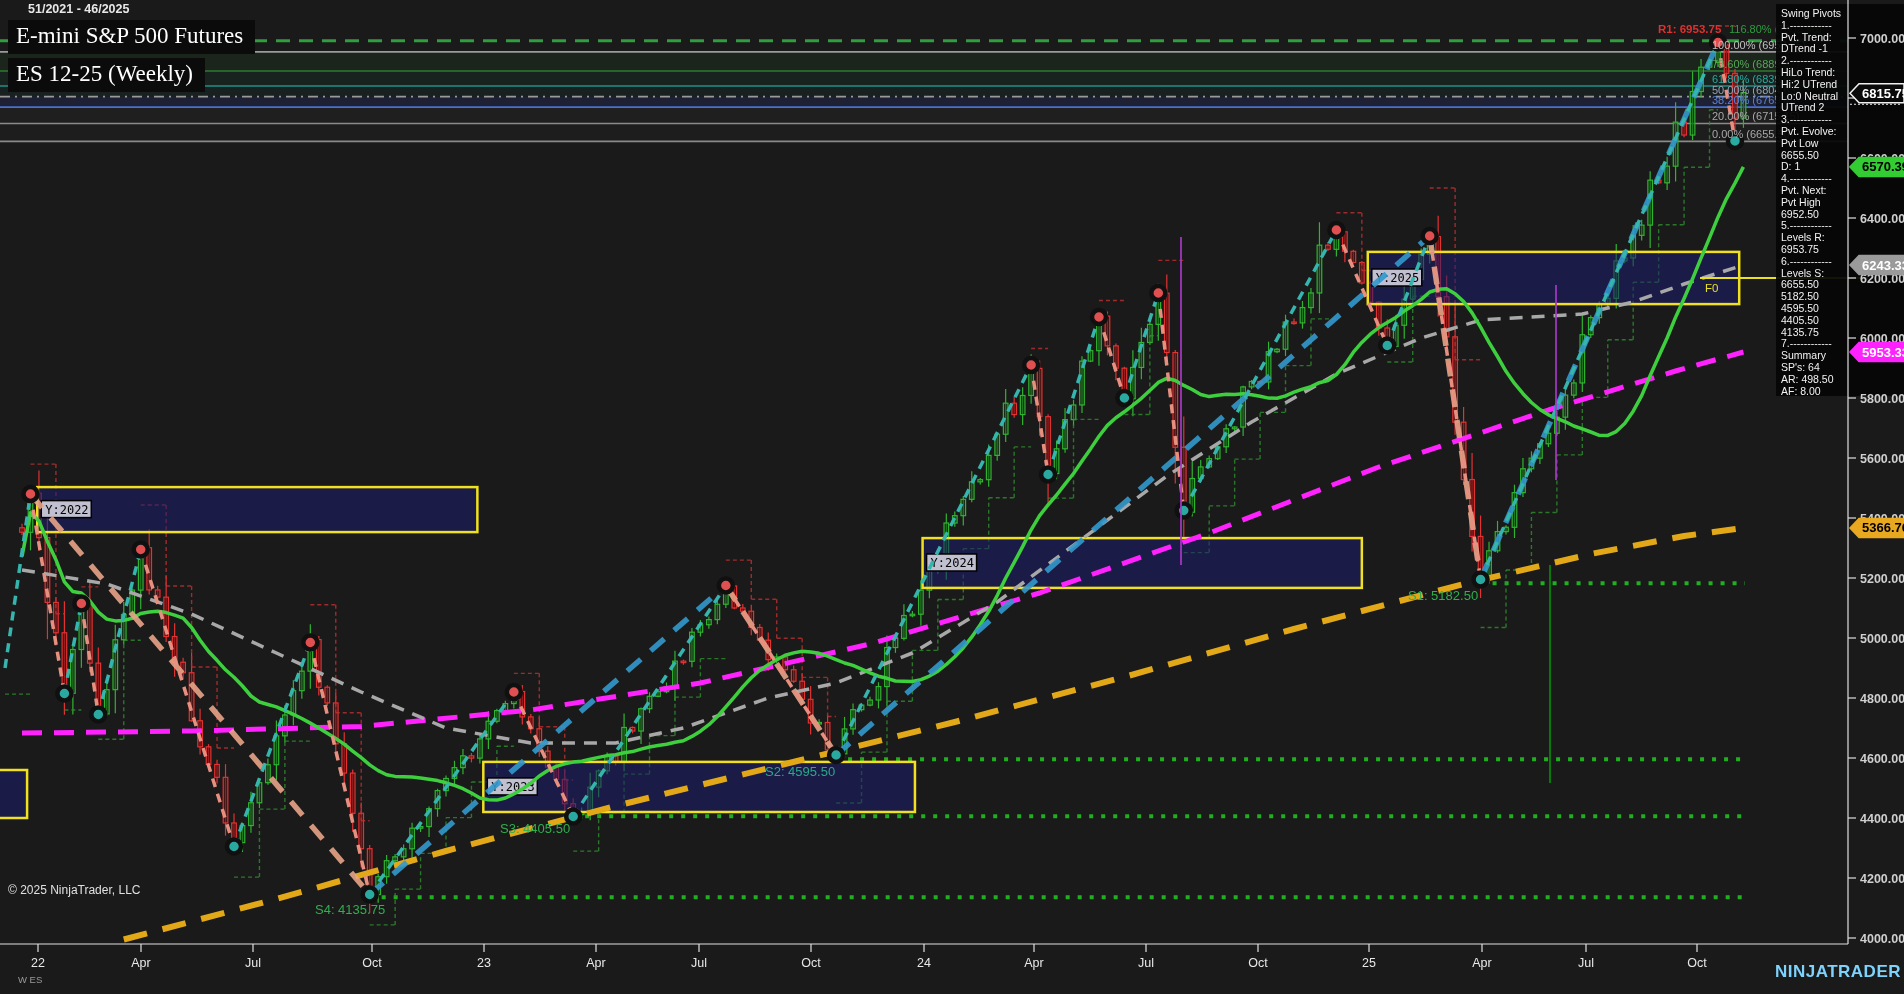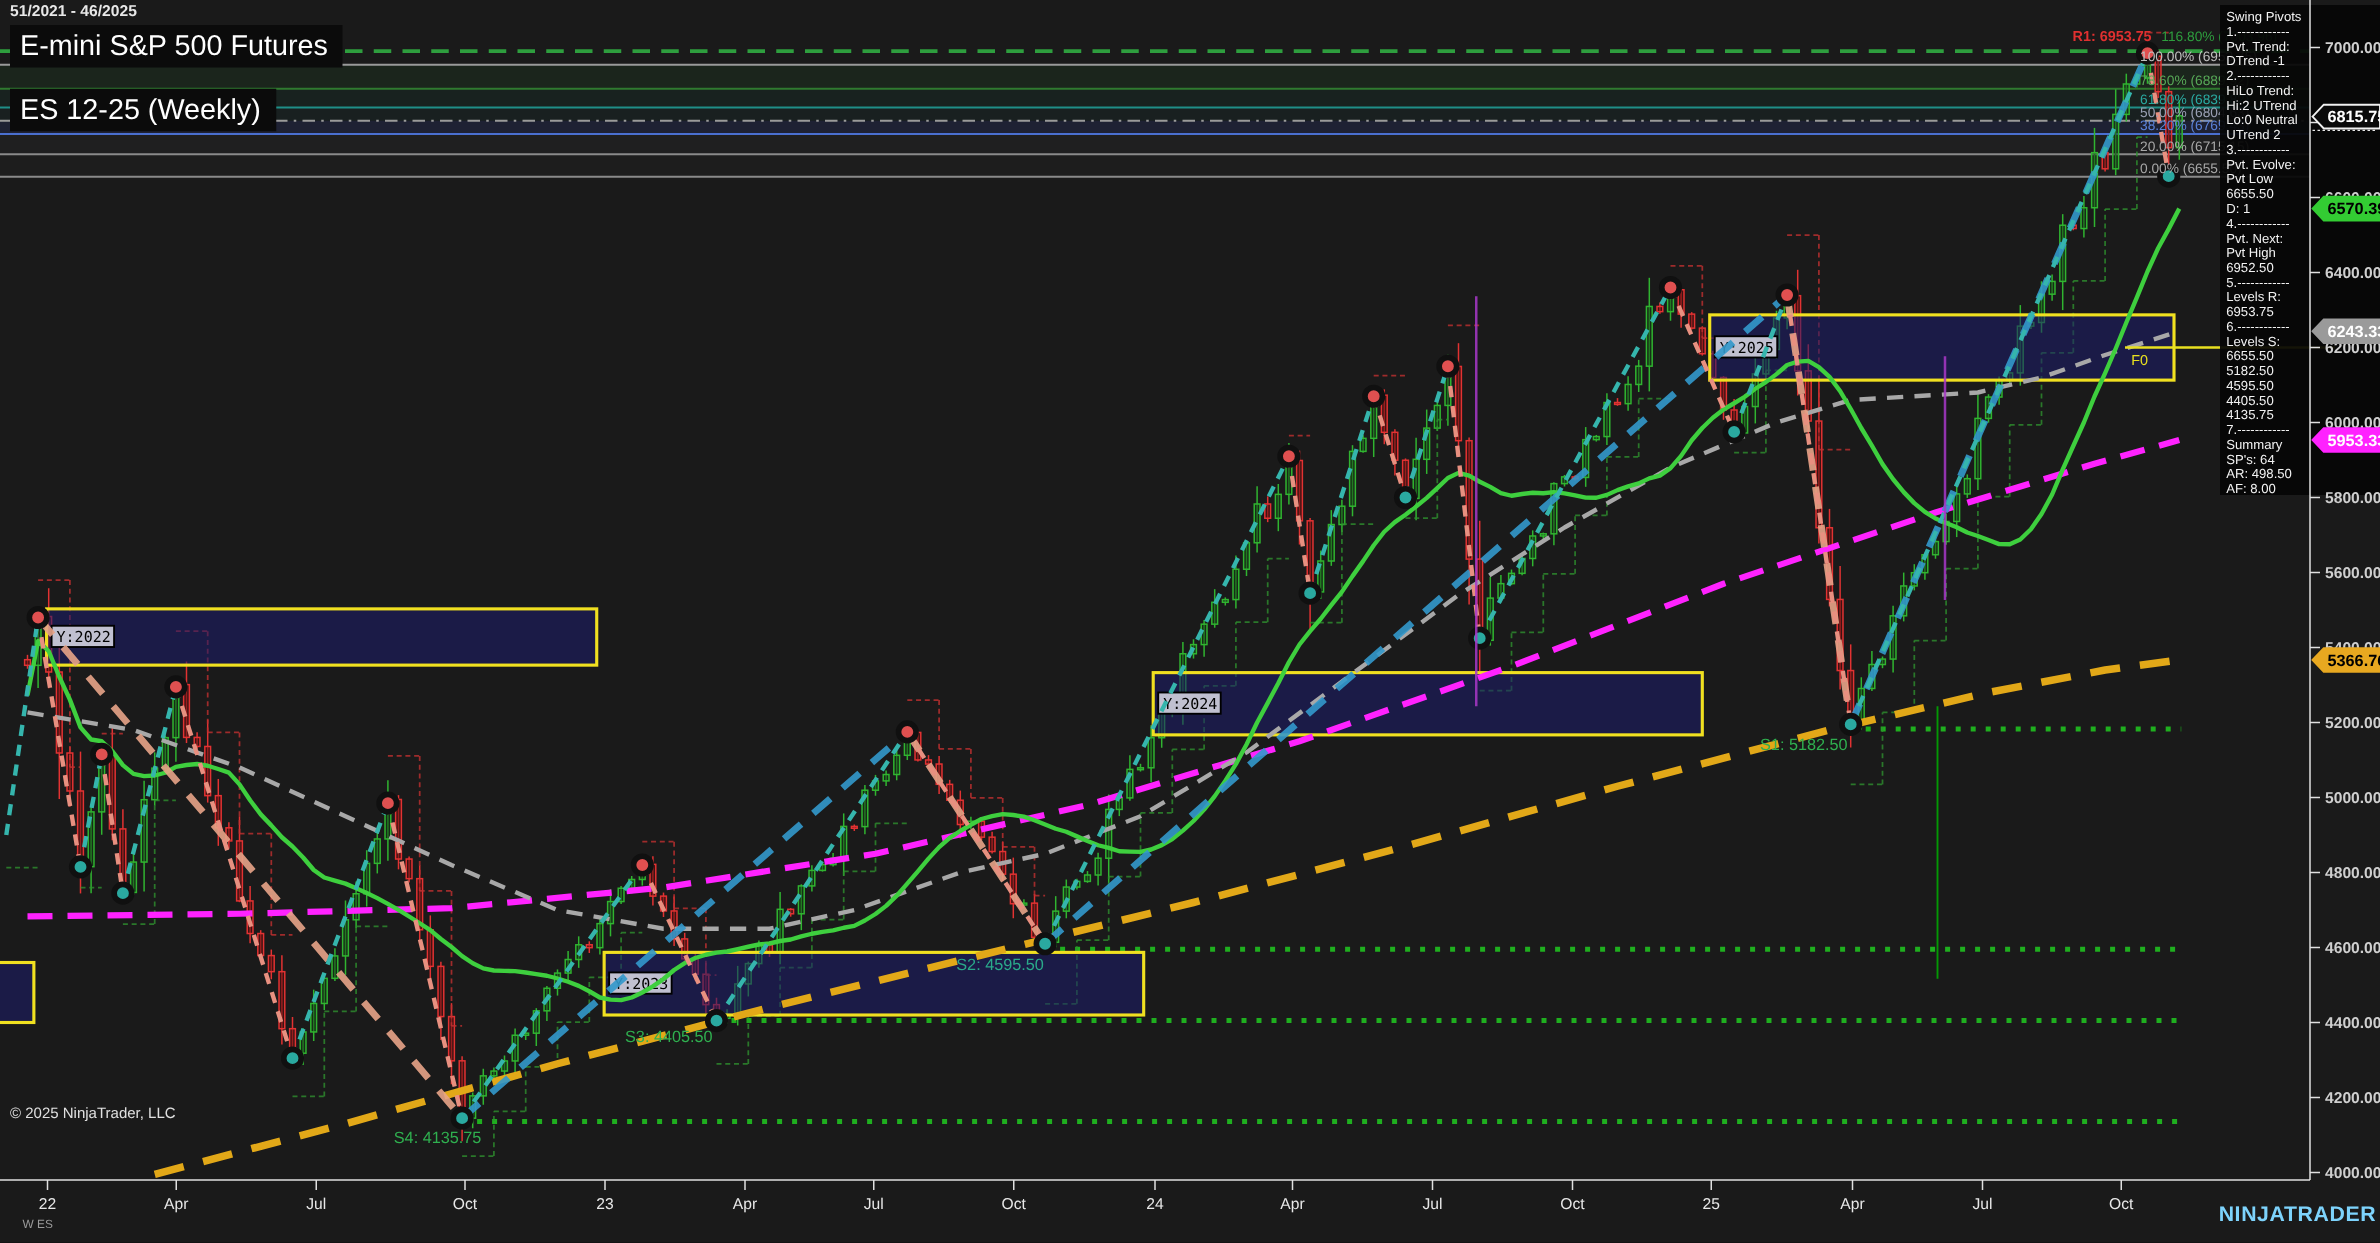--- a/index.html
+++ b/index.html
@@ -1,22 +1,22 @@
 <!DOCTYPE html>
 <html><head>
 <meta charset="utf-8">
 <style>
   html,body{margin:0;padding:0;background:#101010;}
   #root{position:relative;width:1904px;height:994px;background:#1a1a1a;overflow:hidden;
         font-family:"Liberation Sans",sans-serif;}
   #chart-svg{position:absolute;left:0;top:0;}
   .hdr{position:absolute;left:8px;top:2px;z-index:5;}
-  .period{color:#e8e8e8;font-size:12.5px;font-weight:700;margin-bottom:4px;}
-  .tbox{background:#0b0b0b;color:#ffffff;font-size:23px;padding:3px 12px 5px 8px;width:fit-content;line-height:26px;}
-  .tbox+.tbox{margin-top:17px;}
+  .period{color:#e8e8e8;font-size:12.5px;font-weight:700;margin-bottom:4px;margin-left:20px;}
+  .tbox{background:#0b0b0b;color:#ffffff;font-size:23px;padding:3px 12px 5px 8px;width:fit-content;line-height:26px;font-family:Liberation Serif, serif;}
+  .tbox+.tbox{margin-top:4px;}
   .copyright{position:absolute;left:8px;top:883px;color:#e0e0e0;font-size:12px;z-index:5;}
   .instr{position:absolute;left:18px;top:974px;color:#9a9a9a;font-size:9.5px;z-index:5;}
   .logo{position:absolute;right:3px;top:962px;color:#7dd3fc;font-size:17px;font-weight:700;
         letter-spacing:0.5px;z-index:5;}
 </style>
 </head>
 <body>
 
 <div id="root">
 

